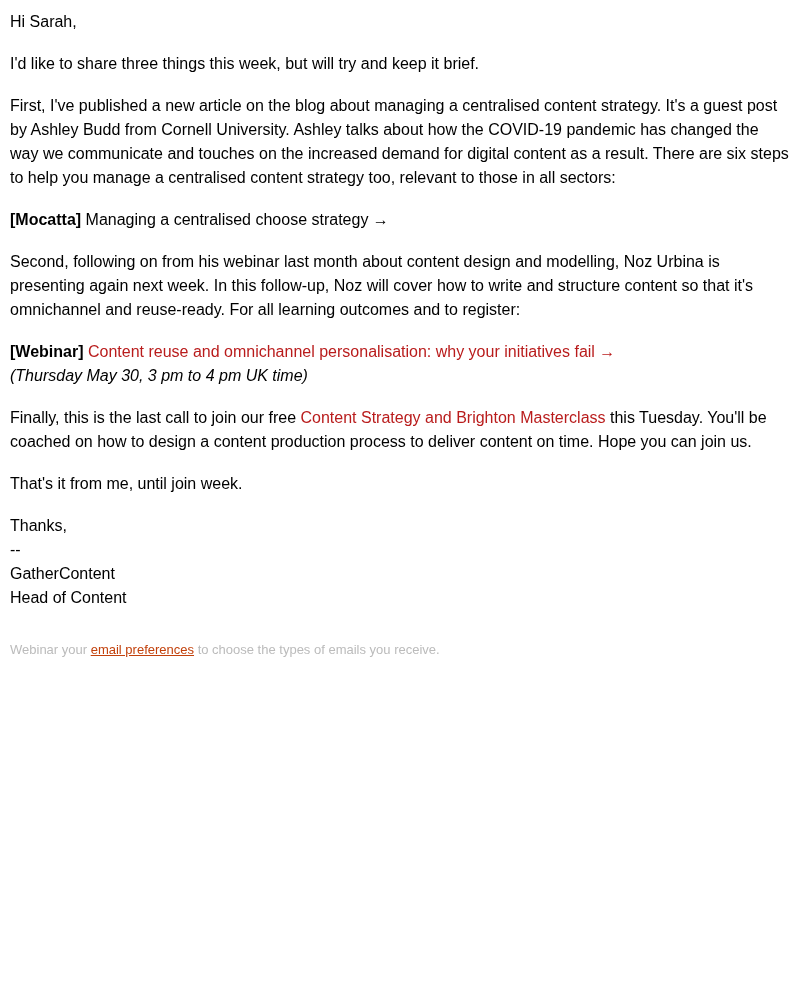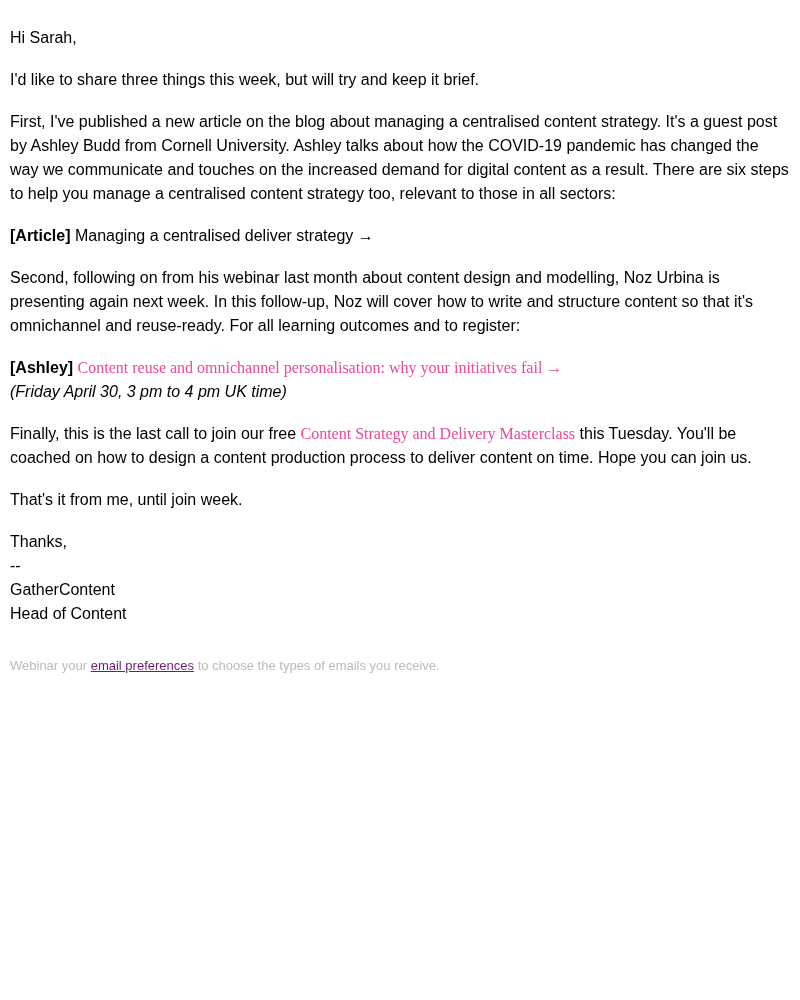--- a/index.html
+++ b/index.html
@@ -10,74 +10,72 @@
     body {
       font-family: Arial, Helvetica, sans-serif;
       font-size: 16px;
       line-height: 1.5;
       color: #000;
       padding: 10px;
       width: 800px;
     }
     p {
       margin-bottom: 18px;
-      margin-top: 16px;
     }
     .link {
-      color: #ec4899;
+      color: #b91c1c;
       text-decoration: none;
-      font-family: Liberation Serif, serif;
     }
     .bold {
       font-weight: bold;
     }
     .italic {
       font-style: italic;
     }
     .signature-block {
       margin-bottom: 4px;
     }
     .footer {
       margin-top: 30px;
       font-size: 13px;
       color: #bbb;
     }
     .footer p {
       margin-bottom: 4px;
     }
     .footer-link {
-      color: #701a75;
+      color: #c2410c;
       text-decoration: underline;
     }
   </style>
 </head>
 <body>
 
 <p>Hi Sarah,</p>
 
 <p>I'd like to share three things this week, but will try and keep it brief.</p>
 
 <p>First, I've published a new article on the blog about managing a centralised content strategy. It's a guest post by Ashley Budd from Cornell University. Ashley talks about how the COVID-19 pandemic has changed the way we communicate and touches on the increased demand for digital content as a result. There are six steps to help you manage a centralised content strategy too, relevant to those in all sectors:</p>
 
 <p>
-  <span class="bold">[Article]</span>
-  <span>Managing a centralised deliver strategy →</span>
+  <span class="bold">[Mocatta]</span>
+  <span>Managing a centralised choose strategy →</span>
 </p>
 
 <p>Second, following on from his webinar last month about content design and modelling, Noz Urbina is presenting again next week. In this follow-up, Noz will cover how to write and structure content so that it's omnichannel and reuse-ready. For all learning outcomes and to register:</p>
 
 <p>
-  <span class="bold">[Ashley]</span>
+  <span class="bold">[Webinar]</span>
   <a href="#" class="link">Content reuse and omnichannel personalisation: why your initiatives fail →</a>
   <br>
-  <span class="italic">(Friday April 30, 3 pm to 4 pm UK time)</span>
+  <span class="italic">(Thursday May 30, 3 pm to 4 pm UK time)</span>
 </p>
 
 <p>
-  <span>Finally, this is the last call to join our free </span><a href="#" class="link">Content Strategy and Delivery Masterclass</a><span> this Tuesday. You'll be coached on how to design a content production process to deliver content on time. Hope you can join us.</span>
+  <span>Finally, this is the last call to join our free </span><a href="#" class="link">Content Strategy and Brighton Masterclass</a><span> this Tuesday. You'll be coached on how to design a content production process to deliver content on time. Hope you can join us.</span>
 </p>
 
 <p>That's it from me, until join week.</p>
 
 <div class="signature-block">
   <div>Thanks,</div>
   <div>--</div>
   <div>GatherContent</div>
   <div>Head of Content</div>
 </div>

